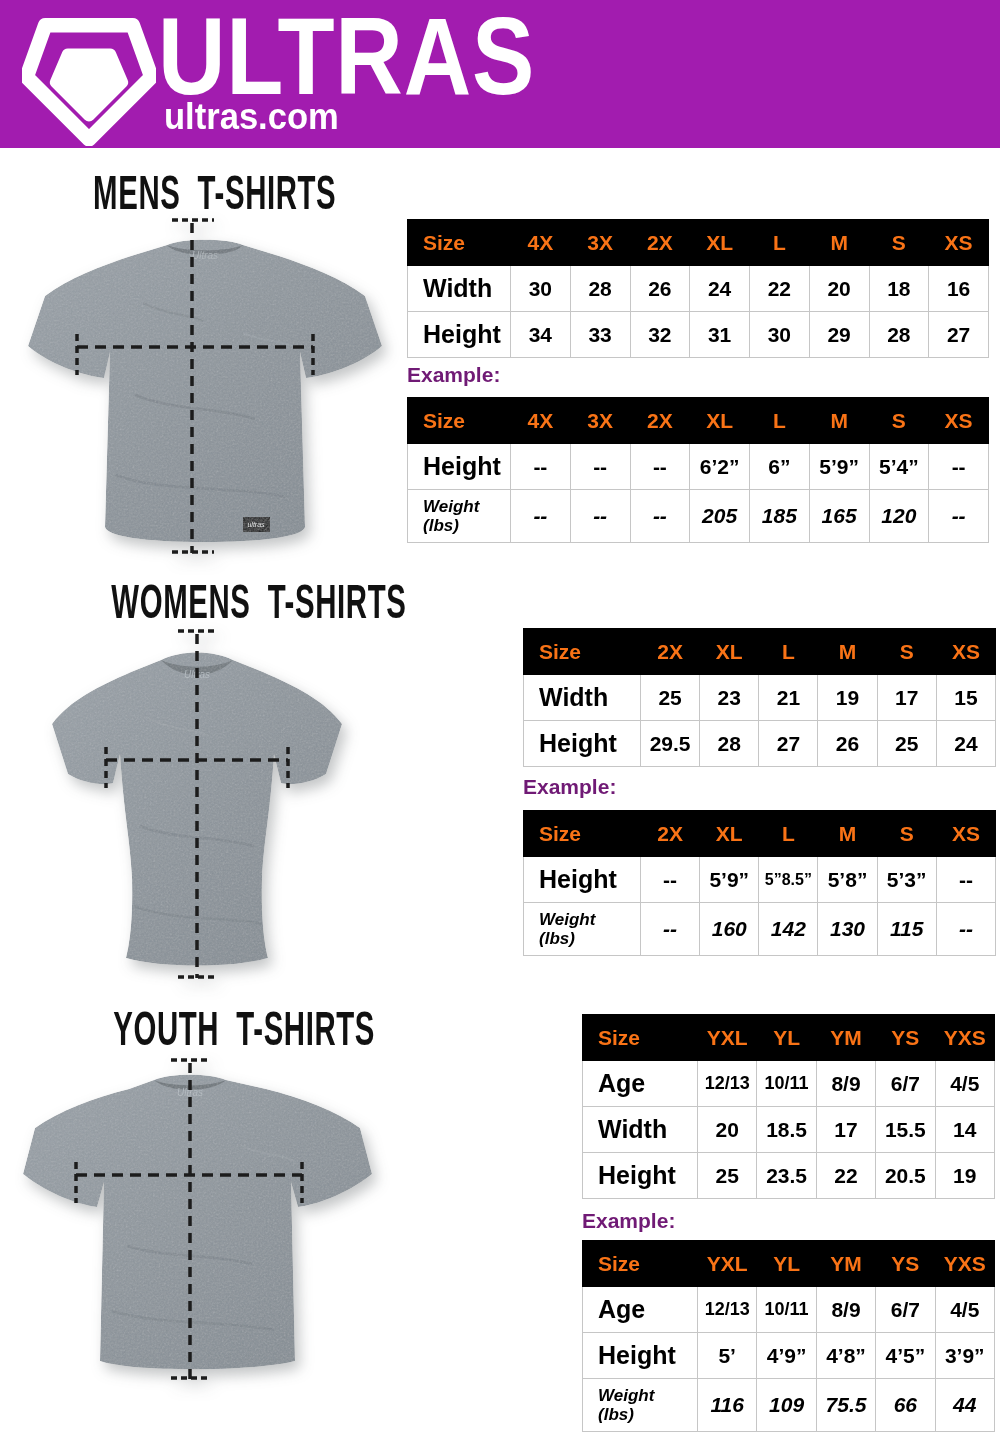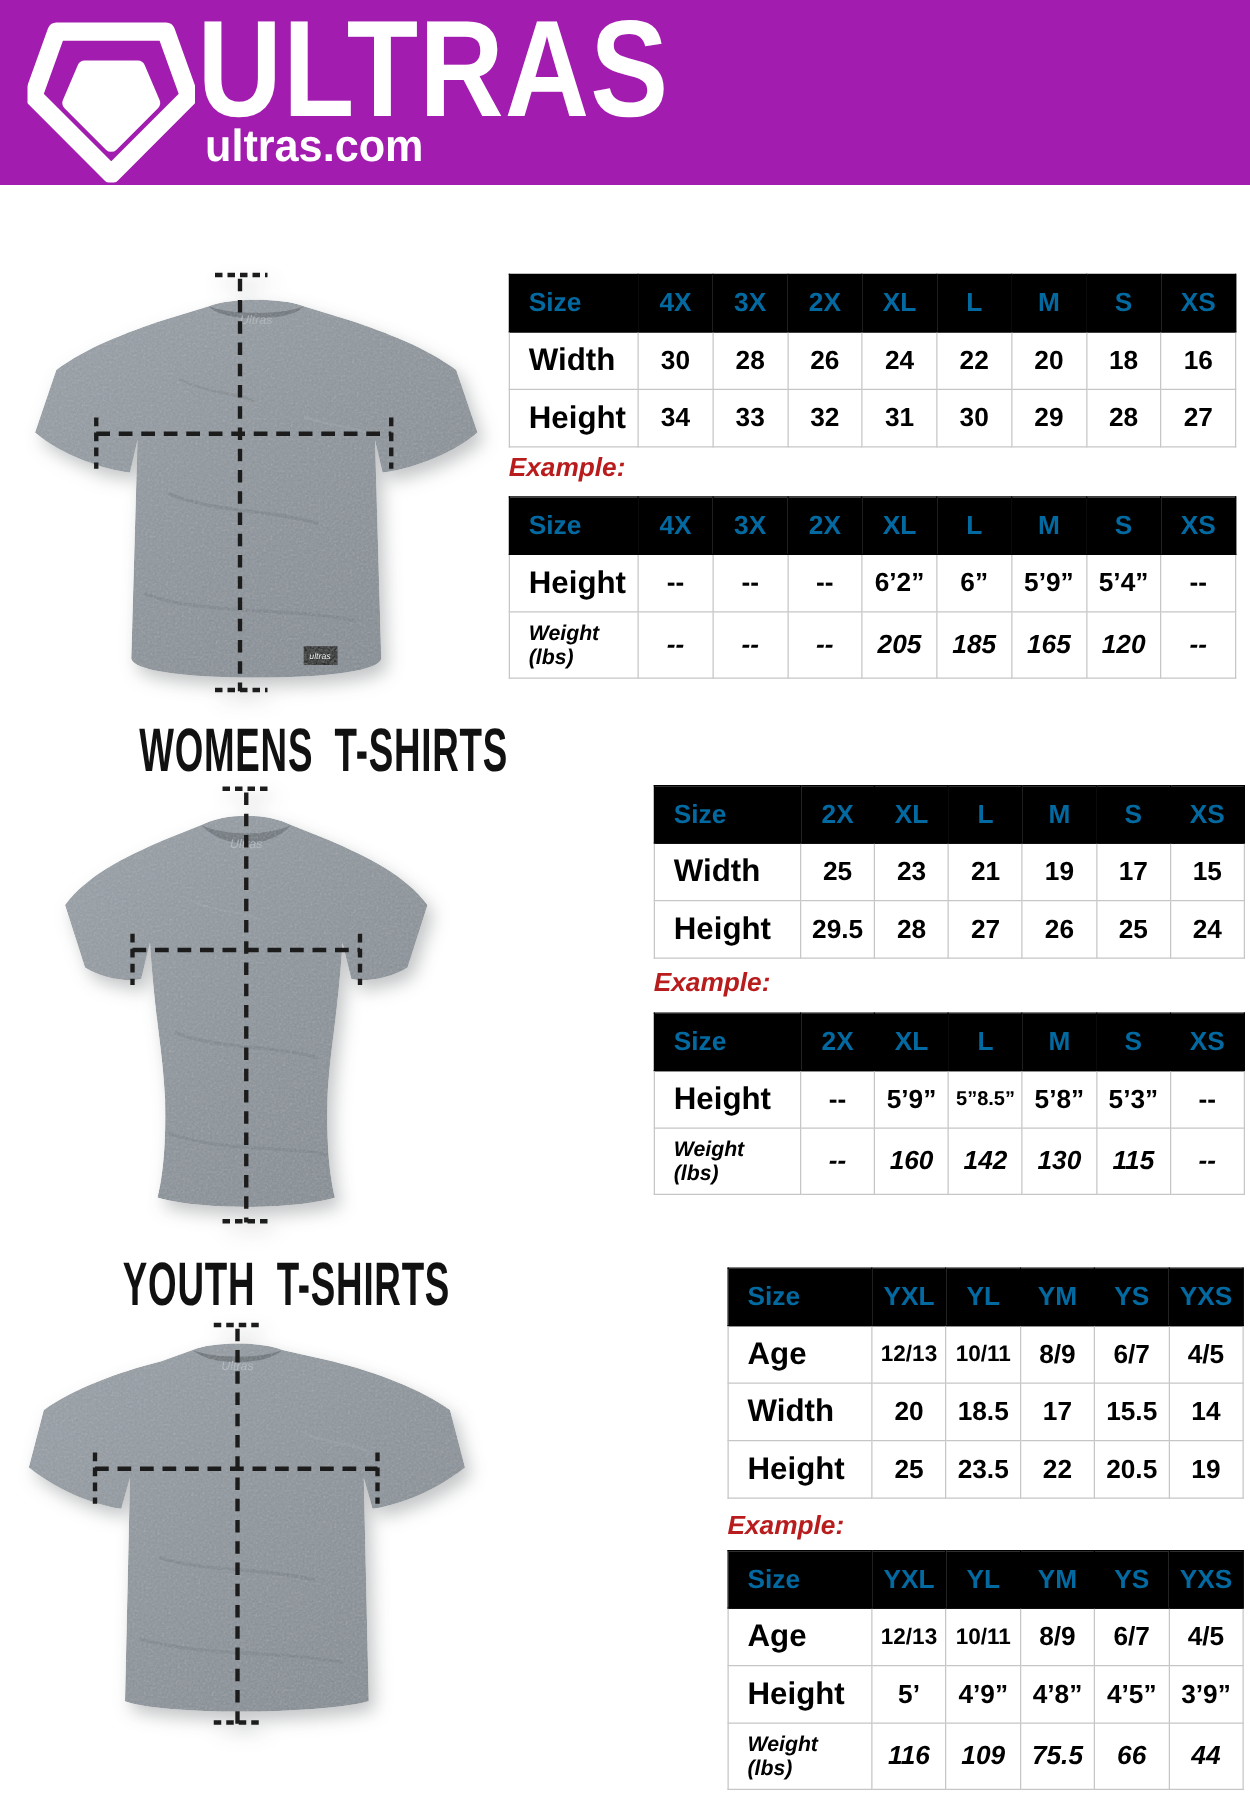--- a/index.html
+++ b/index.html
@@ -15,34 +15,34 @@
   .site-url{position:absolute;left:164px;top:96px;font-size:36px;font-weight:700;color:#fff;
       transform:scaleX(.96);transform-origin:left center;}
 
   
   .section-title{position:absolute;width:360px;text-align:center;font-weight:700;
       font-size:49px;line-height:49px;white-space:nowrap;color:#111;}
   .section-title .condense{display:inline-block;transform:scaleX(.6);transform-origin:center;
       word-spacing:14px;letter-spacing:1px;}
   .st-mens{left:12px;top:168px;}
   .st-womens{left:13px;top:577px;}
-  .st-youth{left:11px;top:1004px;}
+  .st-youth{left:26px;top:1004px;}
 
   
   .shirt{position:absolute;filter:drop-shadow(5px 7px 7px rgba(40,45,50,.28));}
   .sh-mens{left:15px;top:215px;}
   .sh-womens{left:30px;top:626px;}
   .sh-youth{left:12px;top:1056px;}
 
   
   table.size-table{position:absolute;border-collapse:collapse;table-layout:fixed;
       background:#fff;border:1px solid #bdbdbd;}
   table.size-table tr{height:46px;}
   table.size-table tr.tall{height:53px;font-style:italic;}
-  table.size-table thead th{background:#000;color:#0369a1;border:1px solid #000;
+  table.size-table thead th{background:#000;color:#f97316;border:1px solid #000;
       font-size:21px;font-weight:700;text-align:center;padding:0;}
   table.size-table thead th.rowlabel{text-align:left;padding-left:15px;}
   table.size-table tbody th.rowlabel{font-size:25px;font-weight:700;text-align:left;
       padding-left:15px;border:1px solid #c6c6c6;white-space:pre-line;}
   table.size-table tbody th.two-line{font-size:17px;line-height:1.12;}
   table.size-table td{font-size:21px;font-weight:700;text-align:center;
       border:1px solid #c6c6c6;padding:0;}
   table.size-table td.s{font-size:18px;margin-left:40px;}
   table.size-table td.xs{font-size:16px;}
 
@@ -51,21 +51,21 @@
   .t-womens{left:523px;top:628px;width:473px;}
   .t-womens-ex{left:523px;top:810px;width:473px;}
   .t-youth{left:582px;top:1014px;width:413px;}
   .t-youth-ex{left:582px;top:1240px;width:413px;}
   .t-youth tr,.t-youth-ex tr{height:47px;}
 
   .t-mens col:first-child,.t-mens-ex col:first-child{width:103px;}
   .t-womens col:first-child,.t-womens-ex col:first-child{width:117px;}
   .t-youth col:first-child,.t-youth-ex col:first-child{width:115px;}
 
-  .example-label{position:absolute;font-size:21px;font-weight:700;color:#b91c1c;font-style:italic;}
+  .example-label{position:absolute;font-size:21px;font-weight:700;color:#701a75;}
   .ex-mens{left:407px;top:363px;}
   .ex-womens{left:523px;top:775px;}
   .ex-youth{left:582px;top:1209px;}
 
   .mline{stroke:#1c1c1c;stroke-width:3.5;fill:none;}
 </style>
 </head>
 <body>
 
 <div id="page">
@@ -91,20 +91,23 @@
 
   <div class="header-bar">
     <svg class="logo-svg" width="134" height="138" viewBox="0 0 100 104">
       <path d="M17,13 L83,13 L97,52 L50,99 L3,52 Z" fill="none" stroke="#fff" stroke-width="11" stroke-linejoin="round"></path>
       <path d="M34,35 L66,35 L75,56 L50,81 L25,56 Z" fill="#fff" stroke="#fff" stroke-width="9" stroke-linejoin="round"></path>
     </svg>
     <div class="brand-wordmark">ULTRAS</div>
     <div class="site-url">ultras.com</div>
   </div>
 
+  <div class="section-title st-mens">
+    <span class="condense">MENS T-SHIRTS</span>
+  </div>
 
   <svg class="shirt sh-mens" width="380" height="345" viewBox="0 0 380 345">
     <g filter="url(#grain)">
       <path d="M152,30 C168,23 212,23 228,30 L264,41 C294,51 326,63 350,81 L367,131
                C345,150 310,161 291,163 L285,137 L290,312 C288,321 252,327 190,327
                C128,327 92,321 90,312 L95,137 L89,163 C70,161 35,150 13,131 L30,81
                C54,63 86,51 116,41 Z" fill="url(#shirtGrad)"></path>
       <path d="M152,30 C162,43 218,43 228,30 C212,37 168,37 152,30 Z" fill="#6f777e"></path>
       <path d="M120,180 C160,196 200,192 240,204" stroke="#767e85" stroke-width="2.5" fill="none" opacity=".55"></path>
       <path d="M100,260 C150,278 220,270 270,282" stroke="#767e85" stroke-width="2.5" fill="none" opacity=".5"></path>

